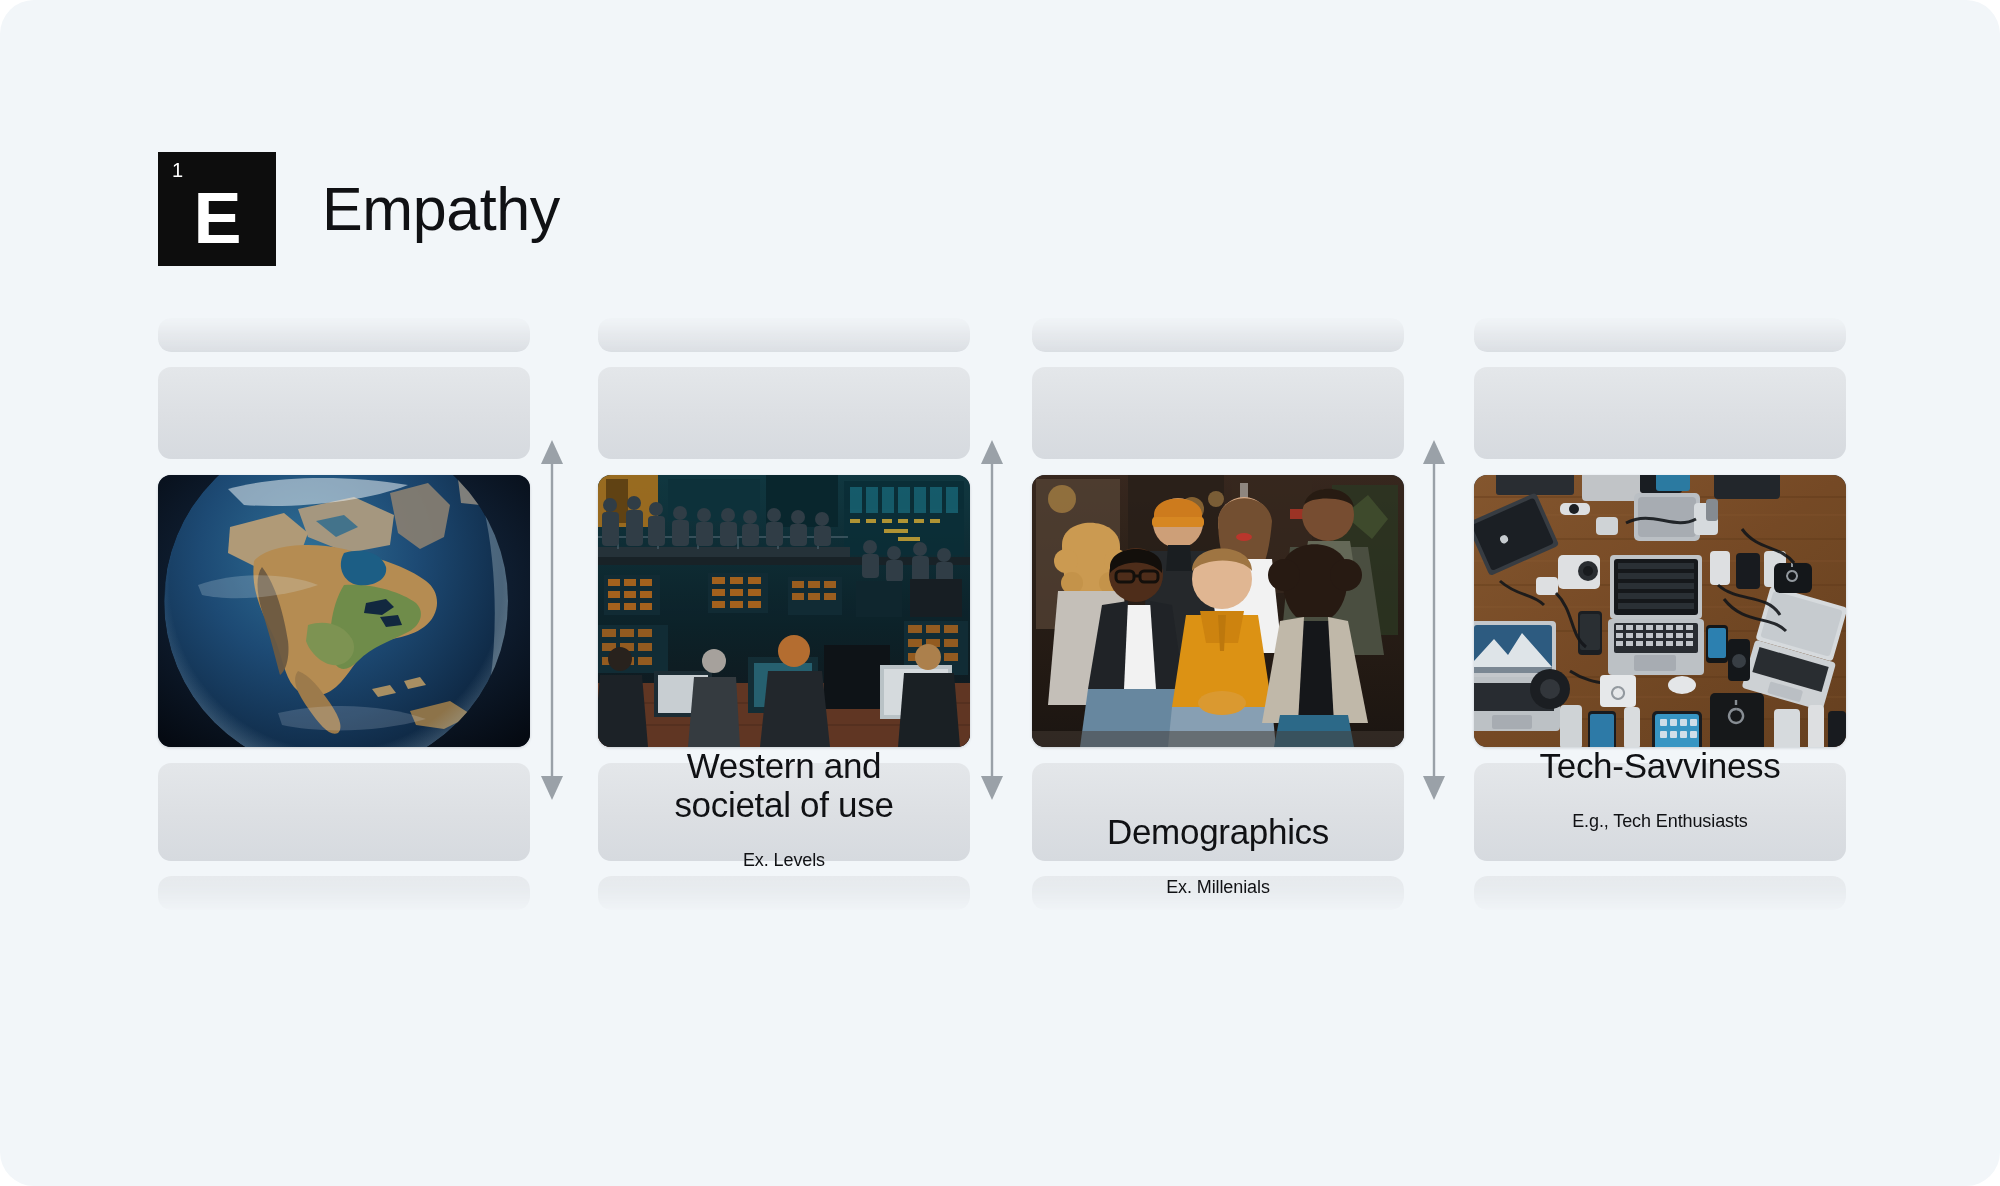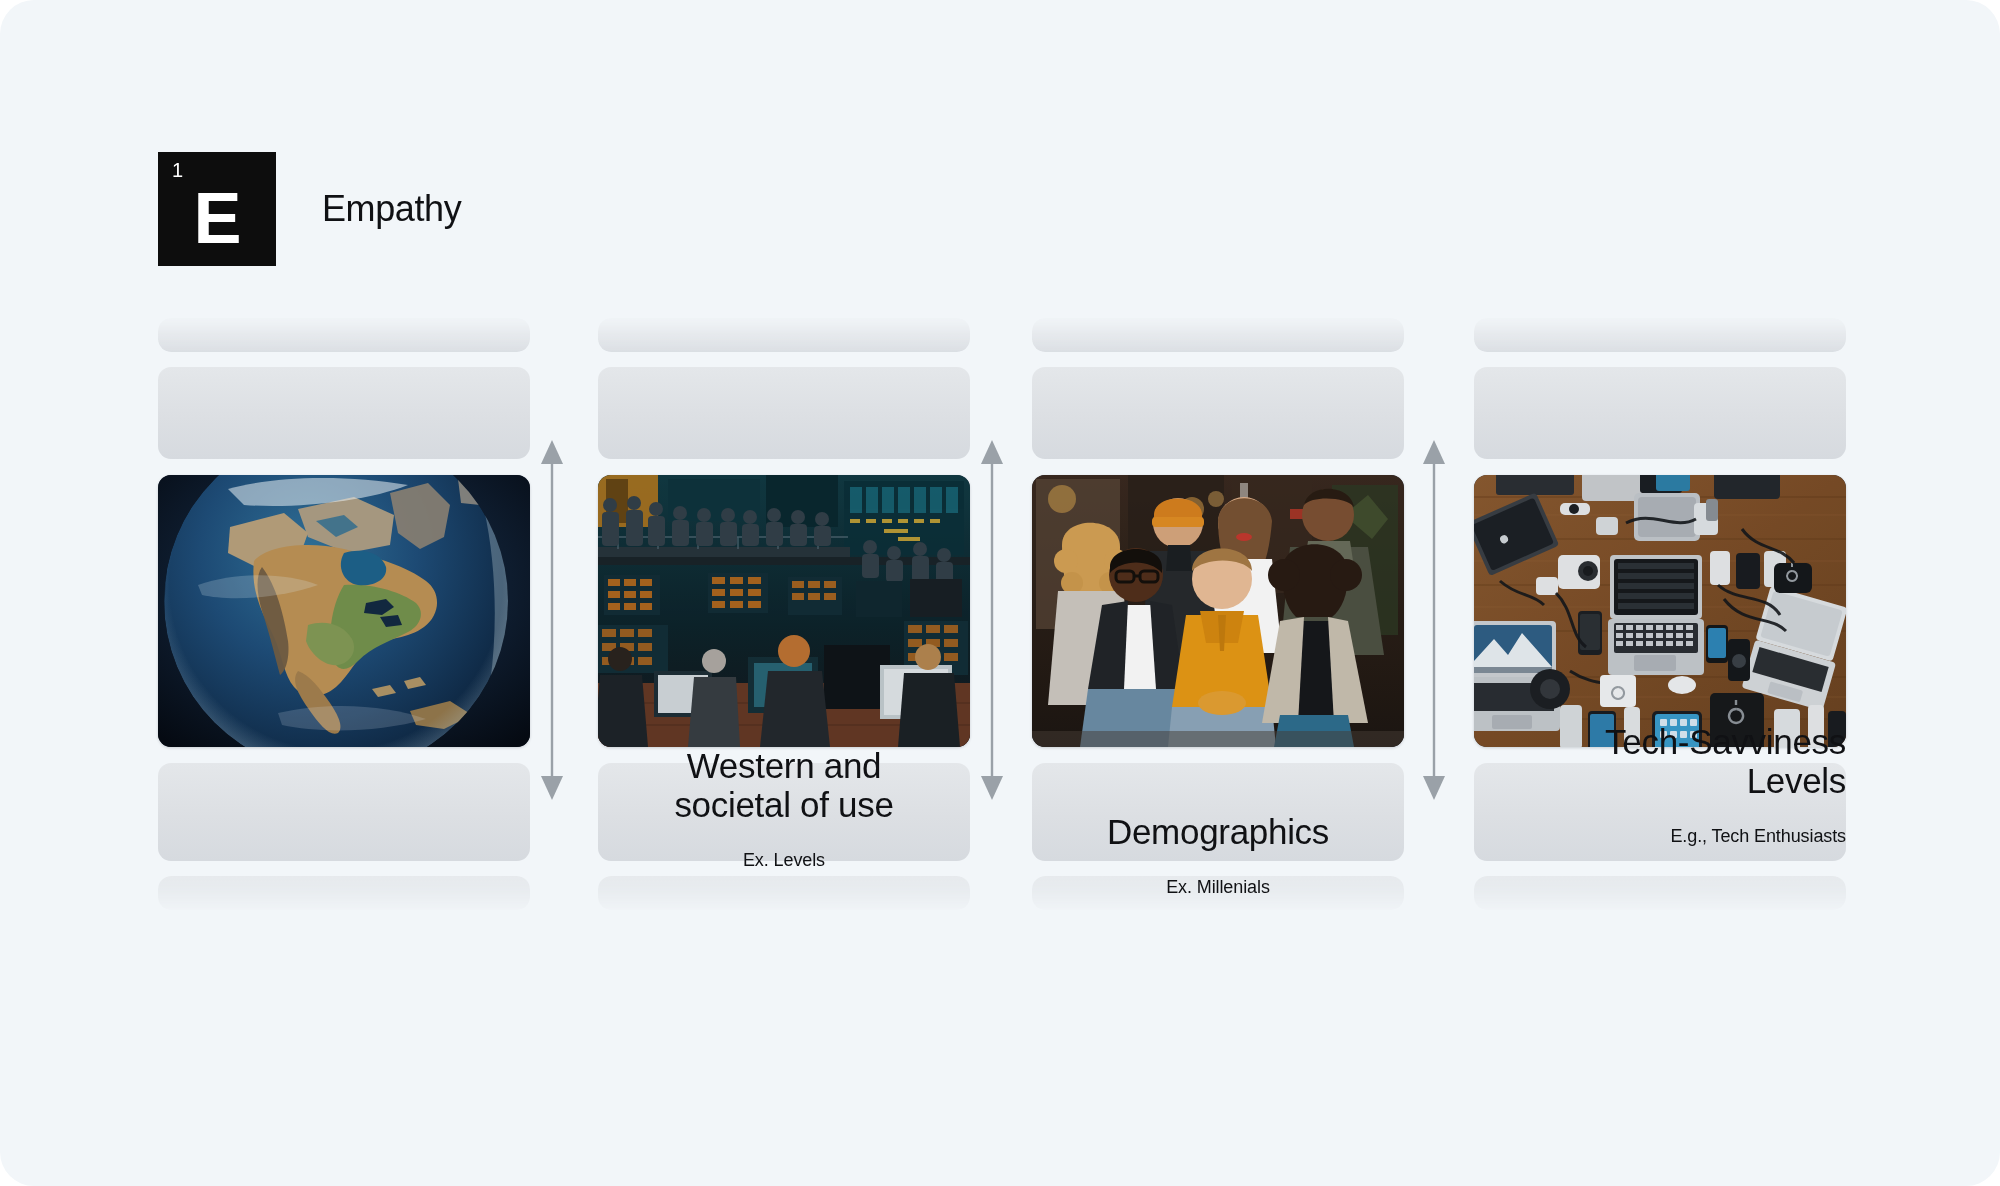--- a/index.html
+++ b/index.html
@@ -47,21 +47,21 @@
   #badge .letter {
     color: #ffffff;
     font-size: 72px;
     font-weight: 700;
     line-height: 1;
     letter-spacing: -1px;
     transform: translateY(9px);
   }
   #header .title {
     color: #101114;
-    font-size: 36px;
+    font-size: 61px;
     font-weight: 400;
     letter-spacing: -0.4px;
     white-space: nowrap;
   }
 
   
   #columns {
     position: absolute;
     left: 0; top: 318px;
     width: 2000px;
@@ -680,23 +680,22 @@
 
             <circle cx="76" cy="214" r="20" fill="#1d2024"></circle>
             <circle cx="76" cy="214" r="10" fill="#35393e"></circle>
 
             <ellipse cx="208" cy="210" rx="14" ry="9" fill="#eef0f2"></ellipse>
             <rect width="372" height="272" fill="#000" opacity="0.04"></rect>
           </svg>
         </div>
         <div class="sk bottom-big"></div>
         <div class="sk bottom-fade"></div>
-        <div class="caption-wrap" style="top:404px;text-align:right;">
+        <div class="caption-wrap" style="top:428px;">
           <div class="caption">Tech-Savviness</div>
-          <div class="caption">Levels</div>
           <div class="subcaption">E.g., Tech Enthusiasts</div>
         </div>
       </div>
 
     </div>
 
     <div class="arrow a0">
       <svg width="26" height="360" viewBox="0 0 26 360" aria-hidden="true">
         <line x1="13" y1="22" x2="13" y2="338" stroke="#9aa1a8" stroke-width="2.4"></line>
         <polygon points="13,0 24,24 2,24" fill="#9aa1a8"></polygon>

